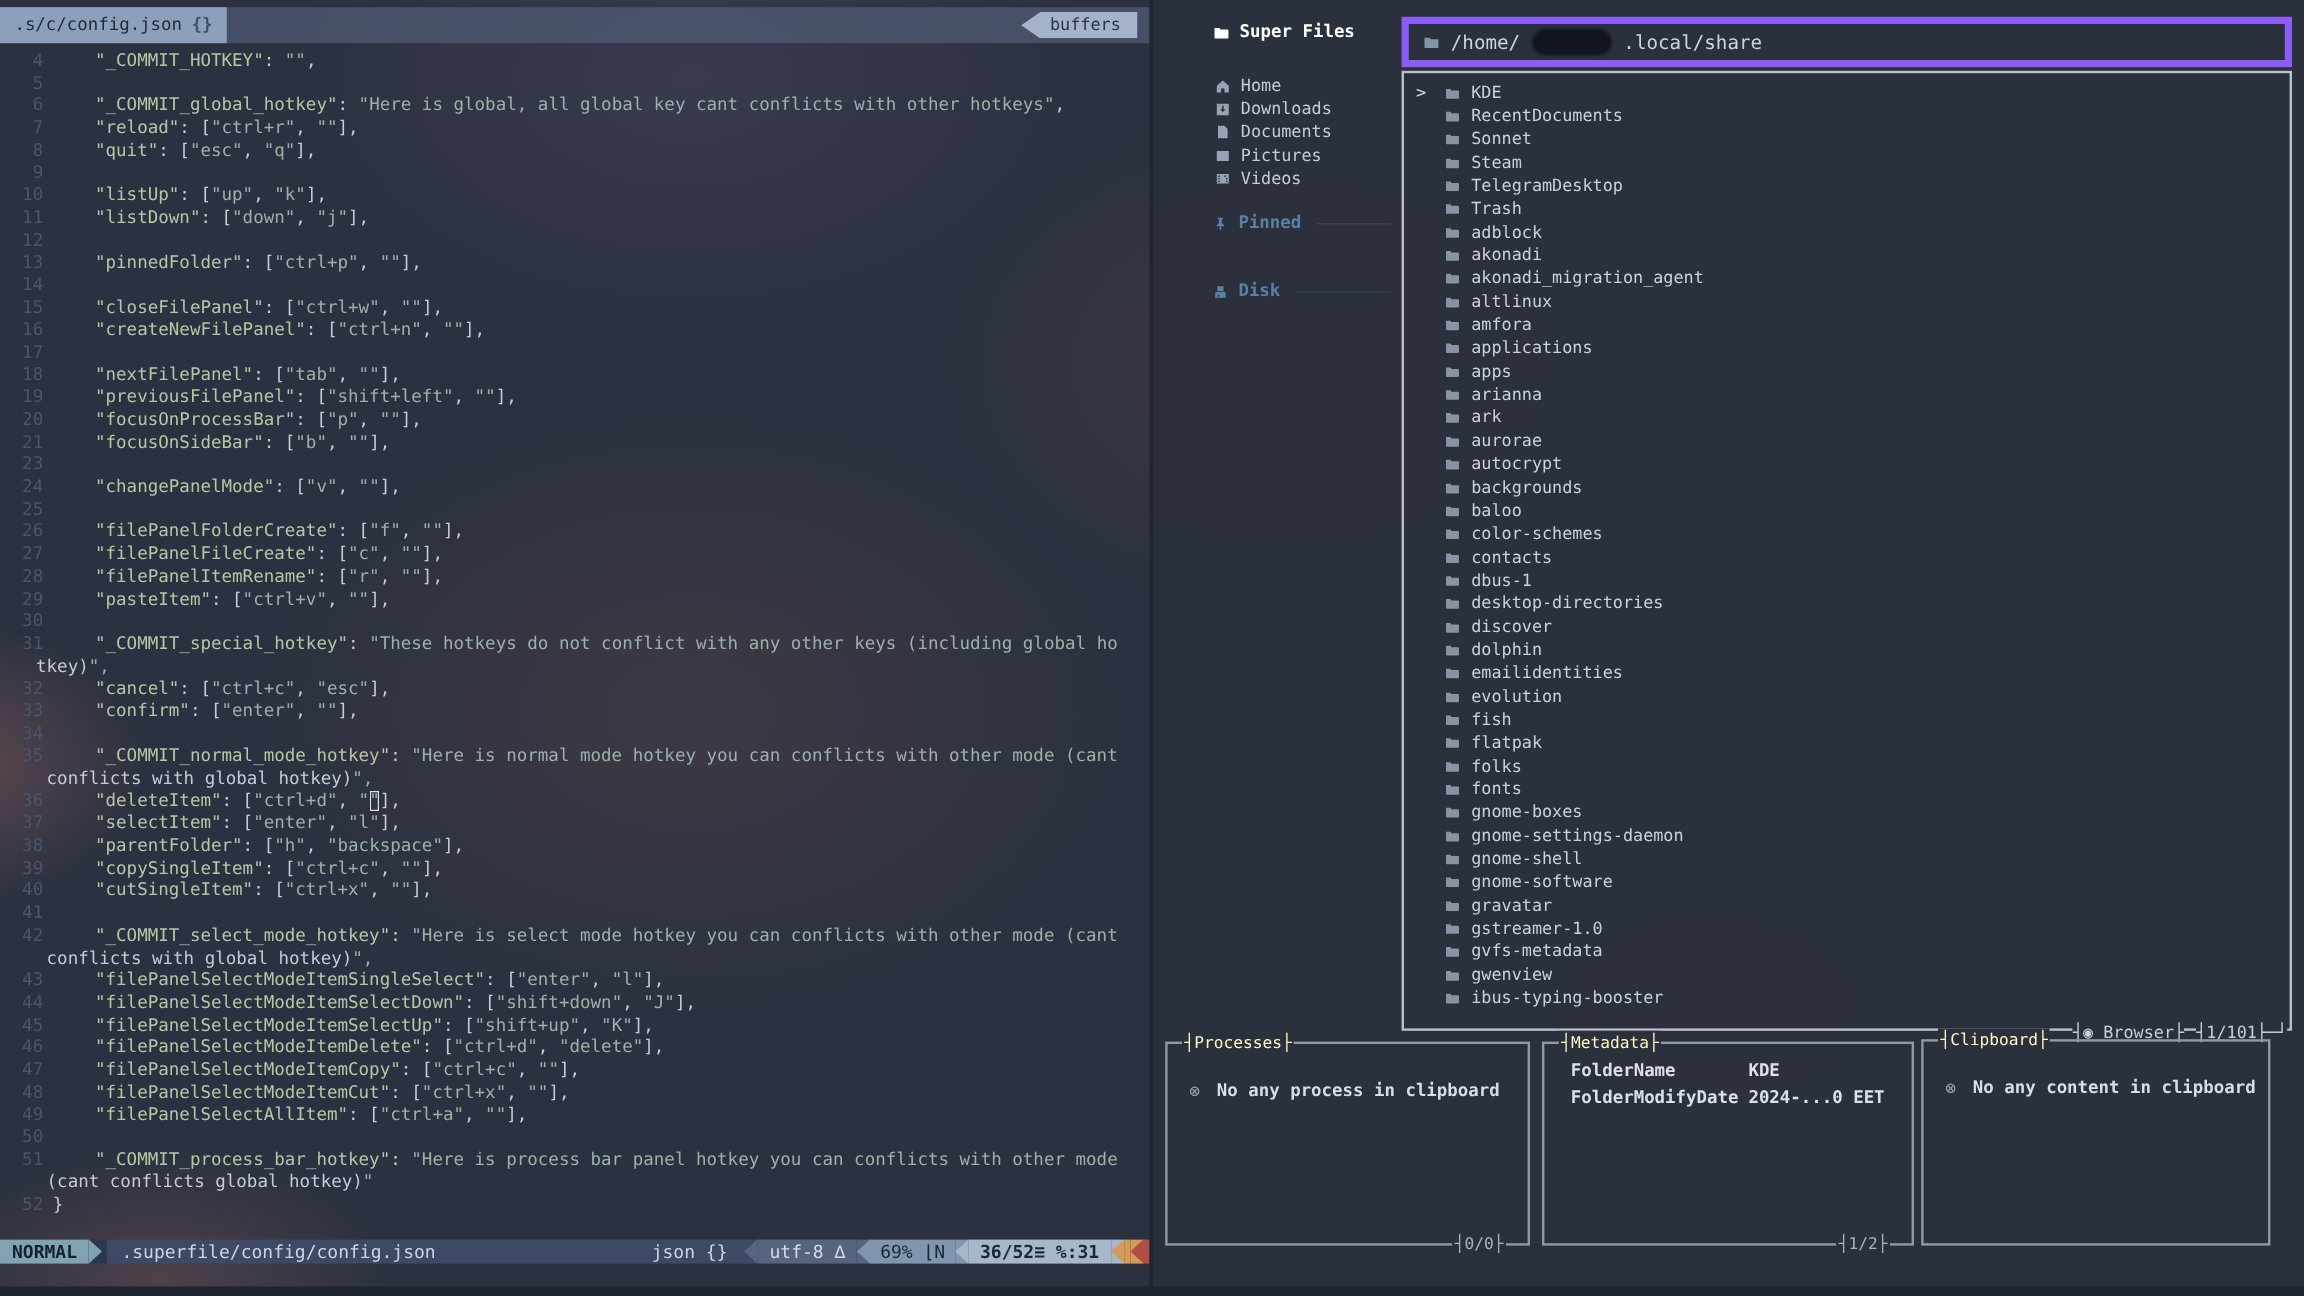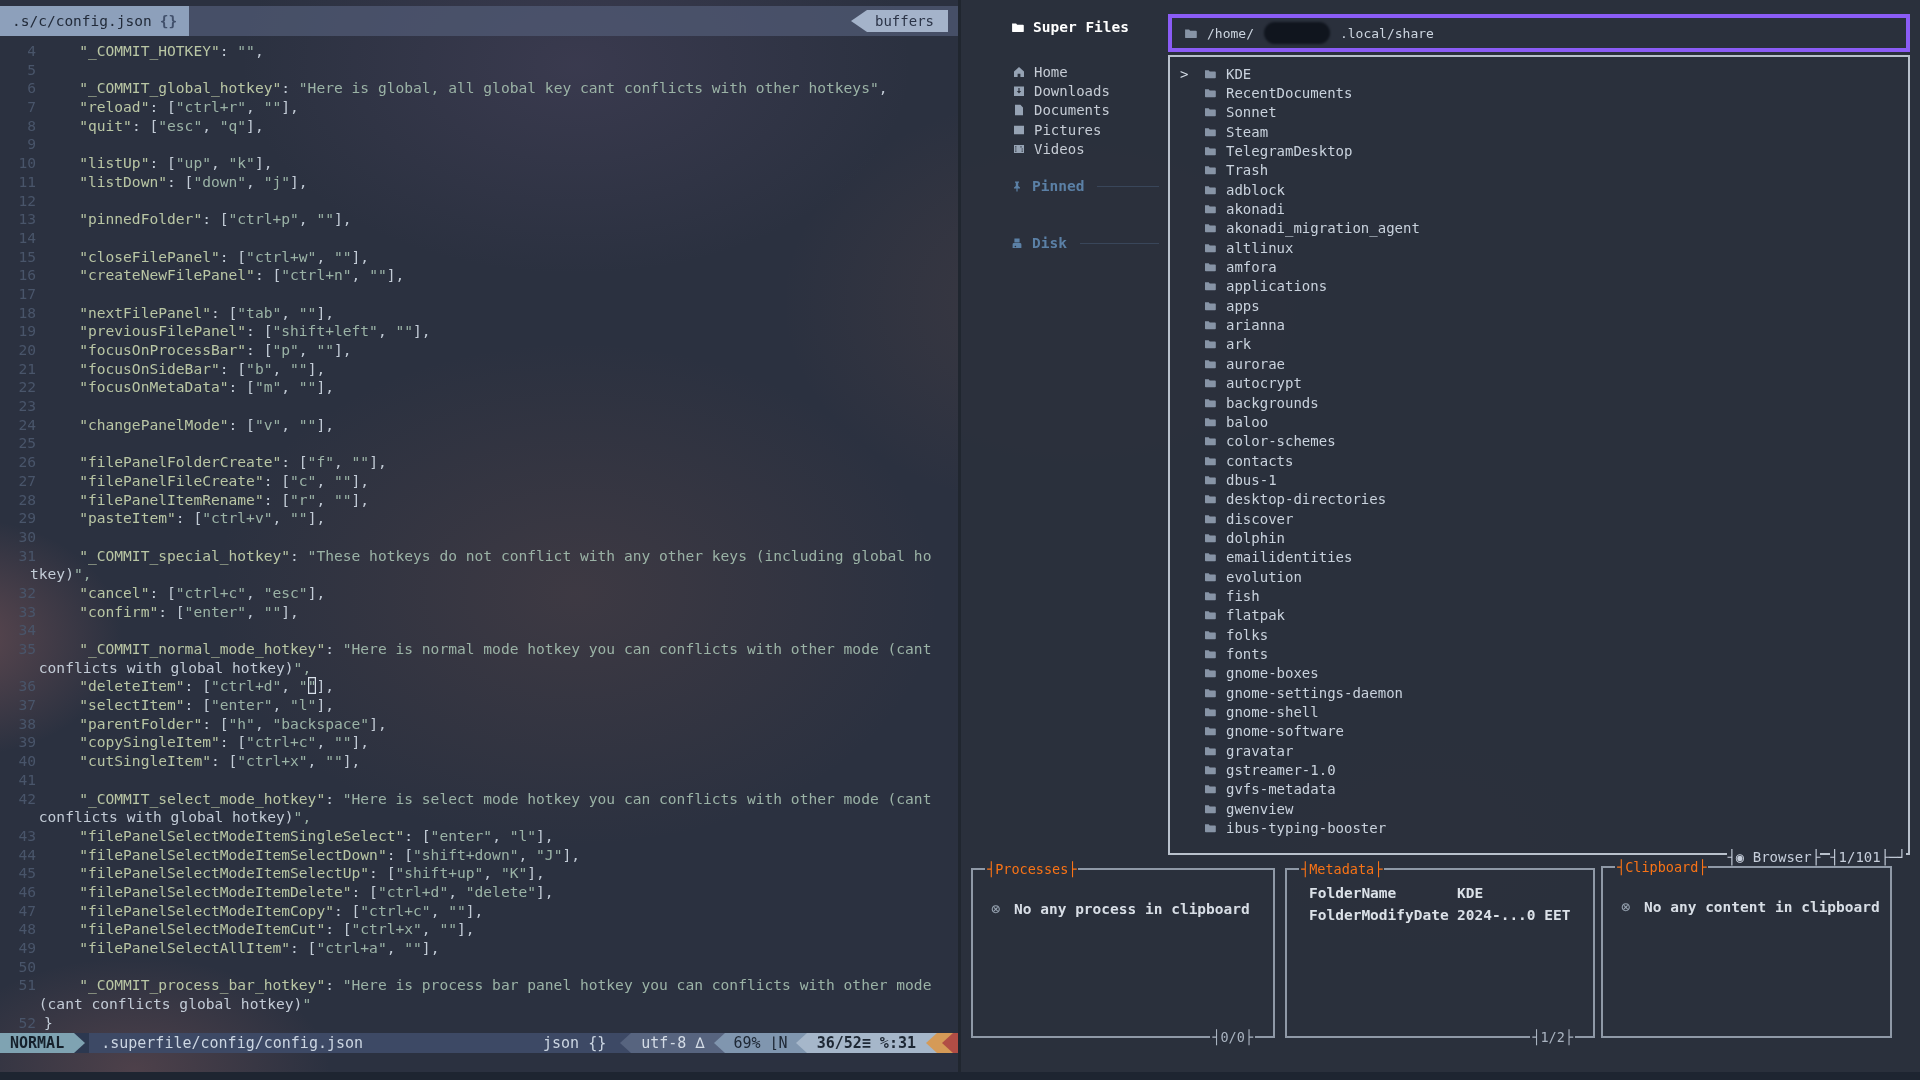--- a/index.html
+++ b/index.html
@@ -67,39 +67,39 @@
   .sf-nav{position:absolute;left:52px;top:62px;}
   .sf-item{display:flex;align-items:center;gap:9px;height:19.3px;font-size:14px;color:#c6ccd5;}
   .sf-item svg{color:#96a3b4;}
   .sf-section{position:absolute;left:50px;width:148px;display:flex;align-items:center;gap:9px;
     color:#5b80a6;font-weight:bold;font-size:14.5px;}
   .sf-section .rule{flex:1;border-top:1px solid #39465a;margin-left:4px;}
   .sec-pinned{top:178px;}
   .sec-disk{top:235px;}
 
   .sf-main{position:absolute;left:207px;top:14px;width:742px;}
-  .pathbar{height:30px;border:4px solid #8b5cf6;display:flex;align-items:center;
-    gap:10px;padding:0 12px;font-size:13px;color:#ccd5e0;}
+  .pathbar{height:30px;border:6px solid #8b5cf6;display:flex;align-items:center;
+    gap:10px;padding:0 12px;font-size:16px;color:#ccd5e0;}
   .pathbar svg{color:#8794a6;flex:none;}
   .redacted{width:66px;height:22px;background:#10151e;border-radius:11px;filter:blur(1.2px);}
   .filelist{margin-top:3px;height:800px;border:2px solid #b9c1cc;position:relative;
     padding-top:7px;box-sizing:border-box;}
   .frow{display:flex;align-items:center;height:19.35px;padding-left:10px;gap:10px;
     font-size:14px;color:#c9d2dd;white-space:pre;}
   .cur-mark{width:14px;flex:none;color:#d3dbe5;visibility:hidden;}
   .frow.sel .cur-mark{visibility:visible;}
   .frow.sel .cur-mark::before{content:">";}
   .frow svg{color:#8794a6;flex:none;}
   .fl-footer{position:absolute;right:4px;bottom:-12px;display:flex;gap:10px;
     font-size:14px;color:#c6cedb;}
   .fl-footer span{background:#2a303c;line-height:20px;}
 
   .pbox{position:absolute;border:2px solid #8f99a7;box-sizing:border-box;}
   .box-title{position:absolute;top:-11px;left:12px;background:#2a303c;
-    color:#f97316;font-size:13.5px;line-height:20px;padding:0 2px;}
+    color:#fef9c3;font-size:13.5px;line-height:20px;padding:0 2px;}
   .box-footer{position:absolute;bottom:-11px;right:18px;background:#2a303c;
     color:#a9b3c0;font-size:13.5px;line-height:20px;padding:0 2px;}
   .empty-row{position:absolute;left:18px;top:30px;display:flex;align-items:center;gap:14px;
     font-size:14.5px;font-weight:bold;color:#d8dee6;}
   .empty-row .xicon{color:#97a3b1;font-weight:normal;font-size:15px;}
   .box-processes{left:10px;top:868px;width:304px;height:170px;}
   .box-metadata{left:324px;top:868px;width:310px;height:170px;}
   .box-clipboard{left:640px;top:866px;width:291px;height:172px;}
   .meta-rows{position:absolute;left:22px;top:12px;right:10px;}
   .mrow{display:flex;height:22px;line-height:22px;font-size:14.5px;font-weight:bold;color:#dbe1e8;}
@@ -207,24 +207,20 @@
         <div class="cl">
           <span class="ln">20</span>
           <span class="ct"><span class="p">    </span><span class="k">"focusOnProcessBar"</span><span class="p">: [</span><span class="s">"p"</span><span class="p">, </span><span class="s">""</span><span class="p">],</span></span>
         </div>
 
         <div class="cl">
           <span class="ln">21</span>
           <span class="ct"><span class="p">    </span><span class="k">"focusOnSideBar"</span><span class="p">: [</span><span class="s">"b"</span><span class="p">, </span><span class="s">""</span><span class="p">],</span></span>
         </div>
 
-        <div class="cl">
-          <span class="ln">22</span>
-          <span class="ct"><span class="p">    </span><span class="k">"focusOnMetaData"</span><span class="p">: [</span><span class="s">"m"</span><span class="p">, </span><span class="s">""</span><span class="p">],</span></span>
-        </div>
 
         <div class="cl">
           <span class="ln">23</span>
           <span class="ct"></span>
         </div>
 
         <div class="cl">
           <span class="ln">24</span>
           <span class="ct"><span class="p">    </span><span class="k">"changePanelMode"</span><span class="p">: [</span><span class="s">"v"</span><span class="p">, </span><span class="s">""</span><span class="p">],</span></span>
         </div>

